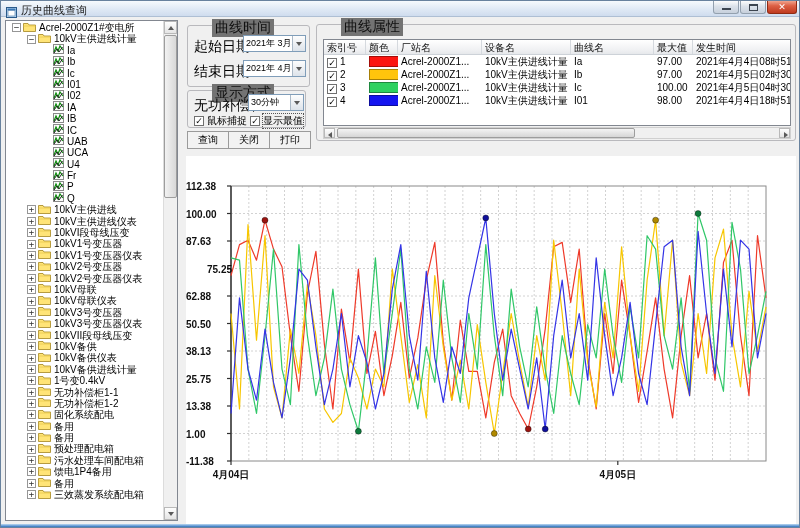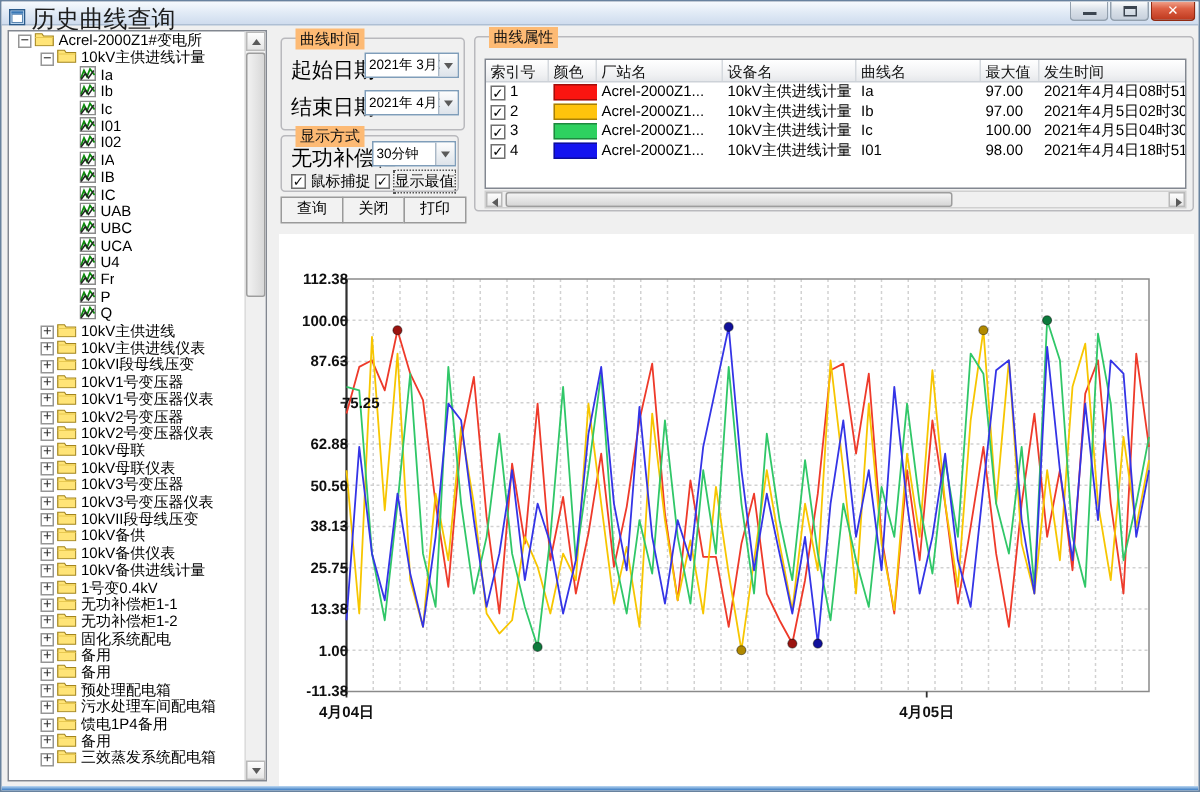--- a/index.html
+++ b/index.html
@@ -2,21 +2,21 @@
 <html><head>
 <meta charset="utf-8">
 <style>
   * { margin:0; padding:0; box-sizing:border-box; }
   html,body { width:800px; height:528px; background:#888; font-family:"Liberation Sans","DejaVu Sans",sans-serif; }
   .window { position:relative; width:800px; height:528px; background:#f0f0f0; border:1px solid #68829e; overflow:hidden; }
   .frame-bottom { position:absolute; left:0; right:0; bottom:0; height:3px; background:linear-gradient(#bcd8f2,#2f74c0); z-index:50; }
 
   
   .titlebar { position:absolute; left:0; top:0; right:0; height:16px; background:linear-gradient(#f6fafd,#dfe9f5 55%,#cfdcee); border-bottom:1px solid #aebfd4; }
-  .title-text { position:absolute; left:20px; top:2px; font-size:16px; color:#1c1c1c; }
+  .title-text { position:absolute; left:20px; top:2px; font-size:11px; color:#1c1c1c; }
   .app-icon { position:absolute; left:5px; top:3px; }
   .winbtn { position:absolute; top:0; height:13px; border:1px solid #93a0ae; border-top:none; border-radius:0 0 3px 3px; background:linear-gradient(#fdfdfd,#dbe2ea 45%,#c7d0dc); cursor:default; }
   .winbtn-min { left:712px; width:26px; }
   .winbtn-max { left:739px; width:26px; }
   .winbtn-close { left:766px; width:30px; background:linear-gradient(#f0a38c,#dd6044 40%,#bf3a1f); border-color:#902a12; }
   .glyph-min { position:absolute; left:8px; top:7px; width:9px; height:2px; background:#3c4550; }
   .glyph-max { position:absolute; left:8px; top:3px; width:9px; height:7px; border:1px solid #3c4550; border-top:2px solid #3c4550; }
   .glyph-close { position:absolute; left:0; top:0; width:100%; text-align:center; color:#fff; font-size:9px; line-height:12px; font-weight:bold; }
 
   
@@ -39,21 +39,21 @@
   .tri-left { left:3px; top:3px; border-top:3px solid transparent; border-bottom:3px solid transparent; border-right:4px solid #5a5a5a; }
   .tri-right { left:4px; top:3px; border-top:3px solid transparent; border-bottom:3px solid transparent; border-left:4px solid #5a5a5a; }
   .vthumb { position:absolute; left:0; top:14px; width:13px; height:163px; background:linear-gradient(90deg,#f2f2f2,#d8d8d8); border:1px solid #9d9d9d; border-radius:2px; }
   .hscroll { position:absolute; height:12px; background:#f0f0f0; border:1px solid #d0d0d0; }
   .hscroll .arrow { position:absolute; top:0; width:11px; height:10px; background:linear-gradient(#fefefe,#e5e5e5); border:1px solid #b9b9b9; }
   .hscroll .left { left:0; } .hscroll .right { right:0; }
   .hthumb { position:absolute; left:13px; top:0; width:298px; height:10px; background:linear-gradient(#f4f4f4,#d6d6d6); border:1px solid #9d9d9d; border-radius:2px; }
 
   
   .groupbox { position:absolute; border:1px solid #b9b9bd; border-radius:3px; }
-  .gb-title { position:absolute; top:-7px; left:9px; background:#fdba74; padding:0 3px; font-size:10px; color:#111; }
+  .gb-title { position:absolute; top:-7px; left:24px; background:#737373; padding:0 3px; font-size:14px; color:#111; }
   .fieldlabel { position:absolute; font-size:14px; color:#000; }
   .combo { position:absolute; height:17px; background:#fff; border:1px solid #7f9db9; font-size:9px; line-height:15px; padding-left:2px; white-space:nowrap; overflow:hidden; }
   .combo-arrow { position:absolute; right:0; top:0; bottom:0; width:13px; background:linear-gradient(#fdfdfd,#dde3ea); border-left:1px solid #aab8c6; }
   .combo-arrow .tri-down { left:3px; top:6px; }
   .checkbox { position:absolute; display:flex; align-items:center; font-size:10px; }
   .cbbox { width:10px; height:10px; border:1px solid #707070; background:#fff; margin-right:3px; font-size:9px; line-height:9px; text-align:center; color:#111; flex:none; }
   .cb-focus .cb-label { outline:1px dotted #555; }
 
   .actbtn { position:absolute; top:130px; width:42px; height:18px; background:#f2f2f2; border:1px solid #9a9a9a; font-size:10px; color:#000; text-align:center; line-height:16px; }
 
@@ -62,21 +62,21 @@
   .thead { display:flex; height:15px; background:linear-gradient(#ffffff,#f0f1f3 70%,#e6e8eb); border-bottom:1px solid #cdd2d8; font-size:10px; color:#111; }
   .thead .cell { border-right:1px solid #d5d9de; padding:1px 3px; overflow:hidden; white-space:nowrap; }
   .trow { display:flex; height:13px; font-size:10px; color:#000; align-items:center; }
   .trow .cell { padding:0 3px; overflow:hidden; white-space:nowrap; height:13px; line-height:13px; }
   .c0{width:42px;flex:none;} .c1{width:32px;flex:none;} .c2{width:84px;flex:none;} .c3{width:89px;flex:none;} .c4{width:83px;flex:none;} .c5{width:39px;flex:none;} .c6{width:99px;flex:none;}
   .rowcb { display:inline-block; width:10px; height:10px; border:1px solid #707070; background:#fff; font-size:9px; line-height:9px; text-align:center; vertical-align:-1px; margin-right:3px; }
   .swatch { display:block; width:30px; height:11px; margin-top:1px; border:1px solid rgba(0,0,0,0.35); }
 
   
   .chart-panel { position:absolute; left:185px; top:155px; width:610px; height:368px; background:#fff; }
-  .ylabel { position:absolute; width:46px; text-align:right; font-size:10px; font-weight:bold; color:#101010; }
+  .ylabel { position:absolute; width:46px; text-align:left; font-size:10px; font-weight:bold; color:#101010; }
   .xlabel { position:absolute; width:80px; text-align:center; font-size:10px; font-weight:bold; color:#101010; top:312px; }
 </style>
 </head>
 <body>
 
 <div class="window">
   <div class="frame-bottom"></div>
 
   <div class="titlebar">
     <span class="app-icon">
@@ -200,30 +200,20 @@
         </div>
         <div class="tree-row">
           <span class="tree-indent" style="width:36px"></span>
           <span class="expander-spacer"></span>
           <span class="tree-ico"><svg width="11" height="10" viewBox="0 0 11 10">
               <rect x="0.5" y="0.5" width="10" height="9" fill="#fdfdfd" stroke="#8a8a8a"></rect>
               <polyline points="1,8 3,3 5,7 7,2 10,6" fill="none" stroke="#0c8a0c" stroke-width="1.2"></polyline>
               <polyline points="1,9 4,5 6,8 9.5,3" fill="none" stroke="#222" stroke-width="1"></polyline>
             </svg></span>
           <span class="tree-label">UAB</span>
-        </div>
-        <div class="tree-row">
-          <span class="tree-indent" style="width:36px"></span>
-          <span class="expander-spacer"></span>
-          <span class="tree-ico"><svg width="11" height="10" viewBox="0 0 11 10">
-              <rect x="0.5" y="0.5" width="10" height="9" fill="#fdfdfd" stroke="#8a8a8a"></rect>
-              <polyline points="1,8 3,3 5,7 7,2 10,6" fill="none" stroke="#0c8a0c" stroke-width="1.2"></polyline>
-              <polyline points="1,9 4,5 6,8 9.5,3" fill="none" stroke="#222" stroke-width="1"></polyline>
-            </svg></span>
-          <span class="tree-label">UBC</span>
         </div>
         <div class="tree-row">
           <span class="tree-indent" style="width:36px"></span>
           <span class="expander-spacer"></span>
           <span class="tree-ico"><svg width="11" height="10" viewBox="0 0 11 10">
               <rect x="0.5" y="0.5" width="10" height="9" fill="#fdfdfd" stroke="#8a8a8a"></rect>
               <polyline points="1,8 3,3 5,7 7,2 10,6" fill="none" stroke="#0c8a0c" stroke-width="1.2"></polyline>
               <polyline points="1,9 4,5 6,8 9.5,3" fill="none" stroke="#222" stroke-width="1"></polyline>
             </svg></span>
           <span class="tree-label">UCA</span>

